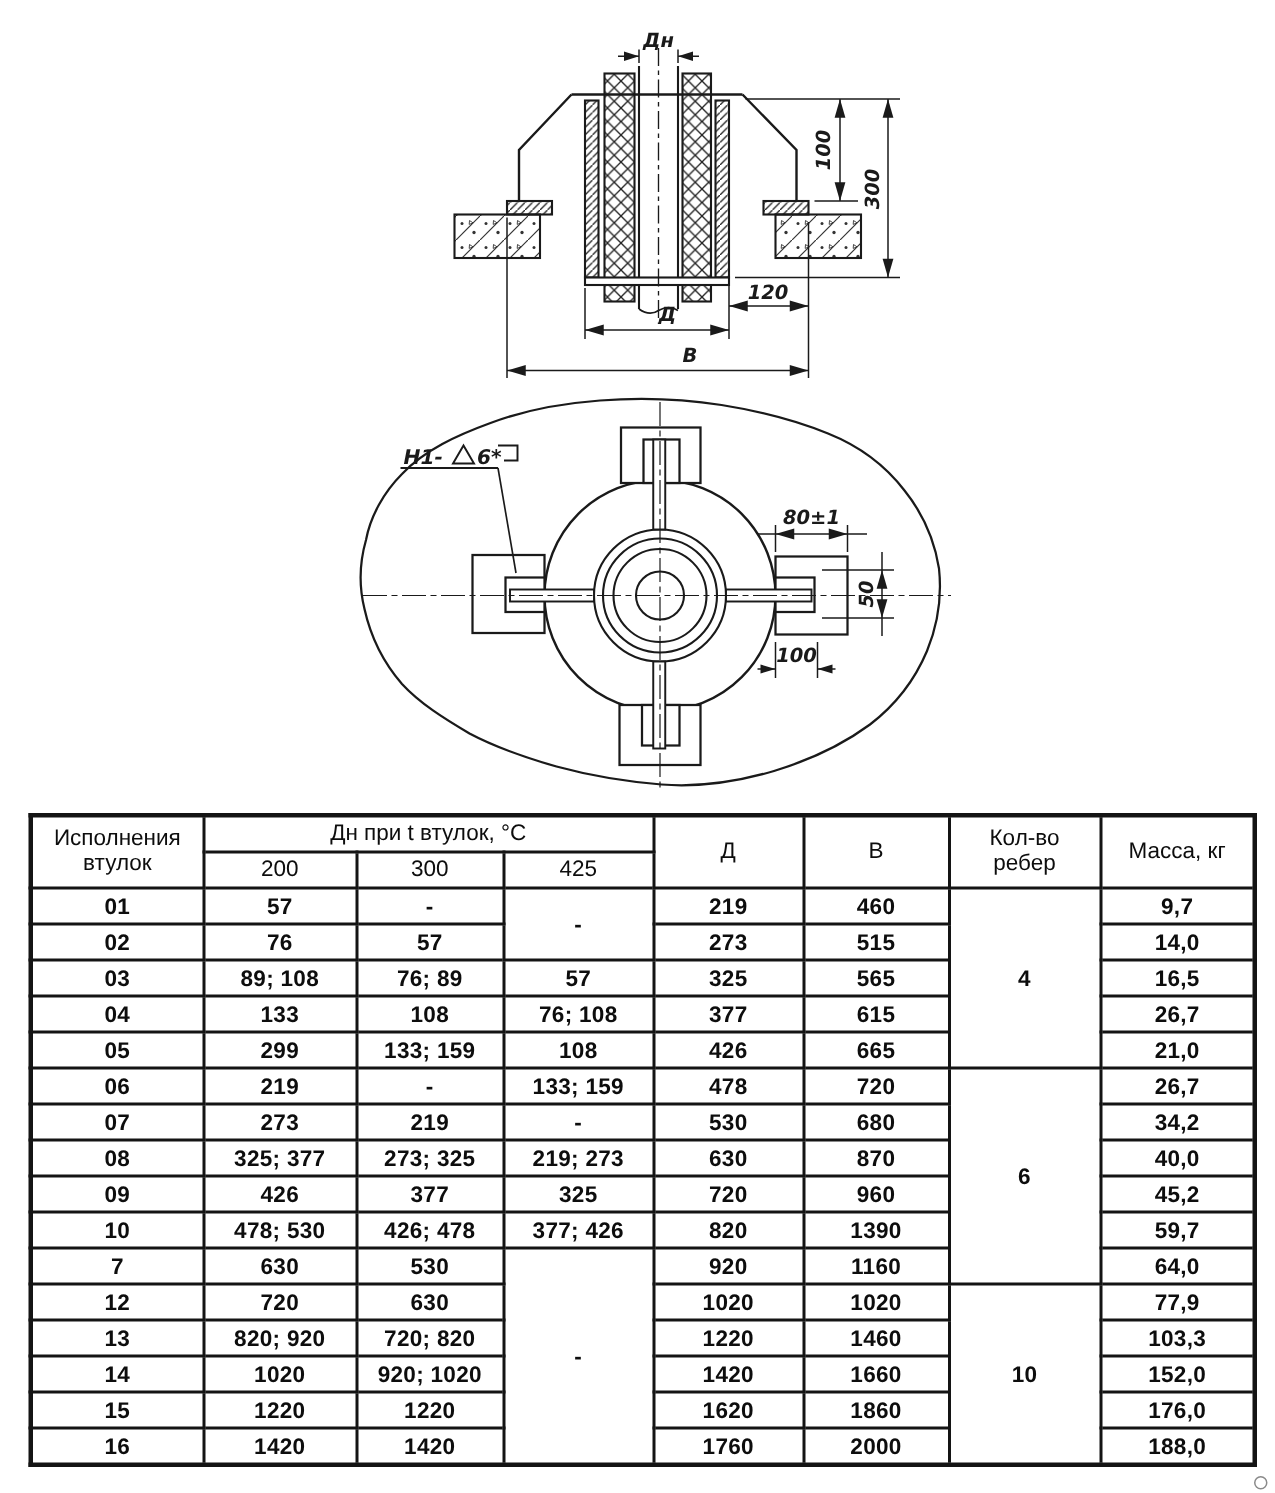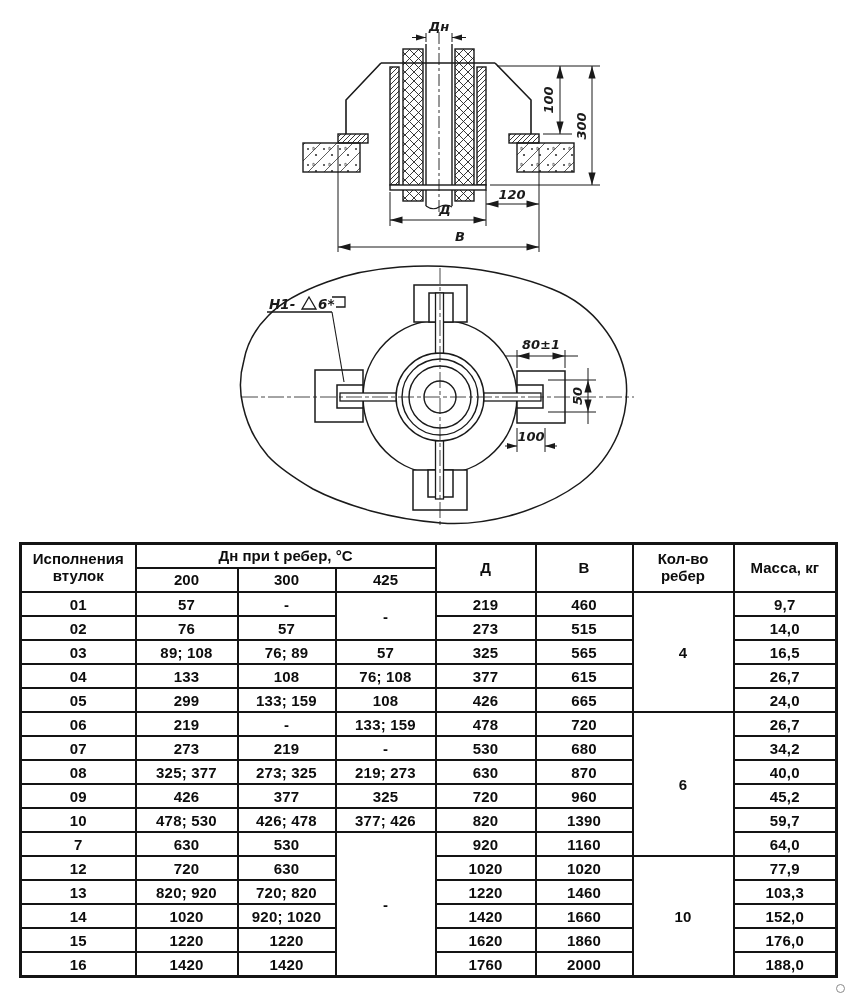--- a/index.html
+++ b/index.html
@@ -5,21 +5,21 @@
   html,body{margin:0;padding:0;background:#fff;}
   #stage{position:relative;width:850px;height:995px;background:#ffffff;overflow:hidden;
          font-family:"Liberation Sans",sans-serif;}
   svg text{font-family:"DejaVu Sans",sans-serif;}
   .dimtext{font-style:italic;font-weight:600;font-size:13px;fill:#1a1a1a;}
   .weldtext{font-style:italic;font-weight:700;font-size:13.5px;fill:#1a1a1a;}
   table.spec{border-collapse:collapse;table-layout:fixed;position:absolute;left:19px;top:542px;
              width:816px;border:3px solid #141414;background:#fff;}
   table.spec th,table.spec td{border:2px solid #141414;text-align:center;vertical-align:middle;
              padding:0;height:22px;font-size:15px;color:#0d0d0d;overflow:hidden;}
-  table.spec thead th{font-weight:700;white-space:pre-line;line-height:1.12;}
+  table.spec thead th{font-weight:400;white-space:pre-line;line-height:1.12;}
   table.spec tbody td{font-weight:700;letter-spacing:.2px;}
   #corner-handle{position:absolute;left:836px;top:984px;width:7px;height:7px;border:1.5px solid #8a8a8a;
              border-radius:50%;background:#fff;}
 </style>
 </head>
 <body>
 
 <div id="stage">
 
   <svg width="850" height="540" viewBox="0 0 850 540">
@@ -213,21 +213,21 @@
         <col style="width:100px">
       <col style="width:100px">
         <col style="width:97px">
         <col style="width:101px">
         <col style="width:103px">
     </colgroup>
     <thead>
       <tr>
         <th rowspan="2">Исполнения
 втулок</th>
-        <th colspan="3">Дн при t ребер, °С</th>
+        <th colspan="3">Дн при t втулок, °С</th>
         <th rowspan="2">Д</th>
         <th rowspan="2">В</th>
         <th rowspan="2">Кол-во
 ребер</th>
         <th rowspan="2">Масса, кг</th>
       </tr>
       <tr>
         <th>200</th>
         <th>300</th>
         <th>425</th>
@@ -270,21 +270,21 @@
           <td>615</td>
           <td>26,7</td>
         </tr>
         <tr>
           <td>05</td>
           <td>299</td>
           <td>133; 159</td>
           <td>108</td>
           <td>426</td>
           <td>665</td>
-          <td>24,0</td>
+          <td>21,0</td>
         </tr>
         <tr>
           <td>06</td>
           <td>219</td>
           <td>-</td>
           <td>133; 159</td>
           <td>478</td>
           <td>720</td>
           <td rowspan="6">6</td>
           <td>26,7</td>

